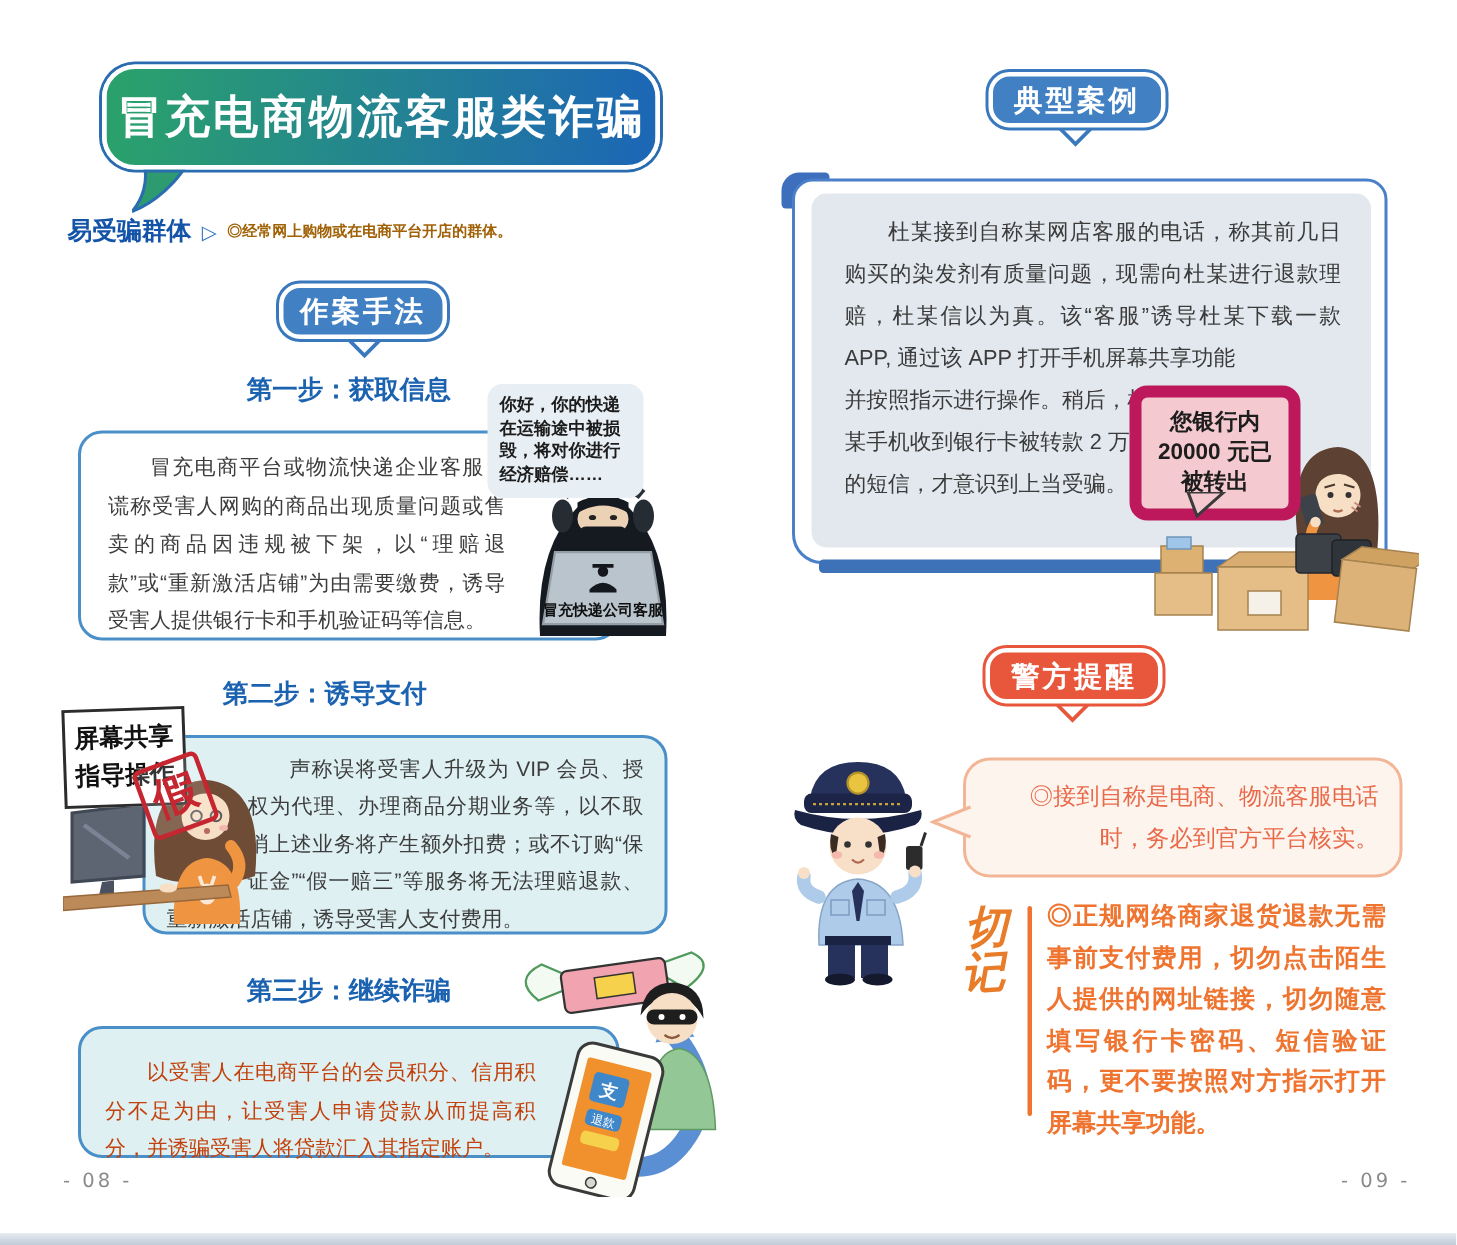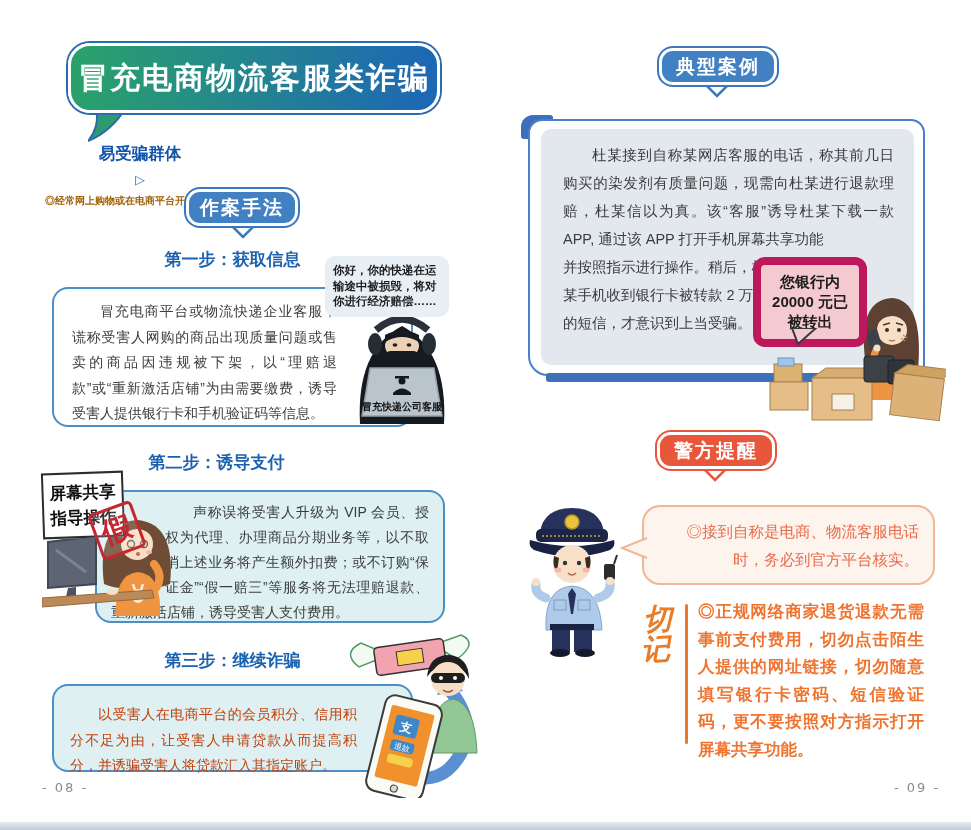--- a/index.html
+++ b/index.html
@@ -16,21 +16,21 @@
     background: linear-gradient(96deg, #2aa06d 4%, #1d68b4 96%);
     border:3px solid #fff; box-shadow:0 0 0 2px #2a6cb0; border-radius:22px;
     display:flex; align-items:center; justify-content:center;
   }
   #banner .t {
     font-family:"Liberation Serif", serif; font-weight:bold; color:#fff;
     font-size:30px; letter-spacing:2px;
   }
   #banner-tail { left:88px; top:109px; z-index:1; }
 
-  #audience-row { left:45px; top:143px; display:flex; align-items:center; gap:7px;flex-direction:column; }
+  #audience-row { left:45px; top:143px; display:flex; align-items:center; gap:7px; }
   .aud-label { font-size:16.5px; font-weight:bold; color:#1353a8; }
   .aud-marker { font-size:13px; color:#2f74c0; }
   .aud-text { font-size:10px; color:#a16207; font-family:"Liberation Serif", serif; font-weight:bold; }
 
   .btn-pill {
     display:flex; align-items:center; justify-content:center; z-index:2;
     border:3px solid #fff; border-radius:14px; color:#fff;
     font-family:Liberation Sans, sans-serif; font-weight:bold; font-size:19px; letter-spacing:2px;
   }
   .btn-blue { background:#4180c2; box-shadow:0 0 0 2px #3a78bd; }
@@ -56,21 +56,21 @@
   #box1 p { padding:10px 74px 10px 18px; font-size:14px; line-height:25.5px;
             text-indent:2em; text-align:justify; color:#3d3d3d; }
   #box2 { left:95px; top:490px; width:350px; height:133px; background:#def0f2; }
   #box2 .spacer { float:left; width:68px; height:96px; }
   #box2 p { padding:8px 14px 8px 14px; font-size:14px; line-height:25px;
             text-indent:2em; text-align:justify; color:#3d3d3d; }
   #box3 { left:52px; top:684px; width:361px; height:88px; background:#def0f2; }
   #box3 p { padding:16px 54px 8px 16px; font-size:14px; line-height:25.5px;
             text-indent:2em; text-align:justify; color:#c2410c; }
 
-  #scam-bubble { left:325px; top:256px; width:124px; background:#e7eef4; border-radius:10px;
+  #scam-bubble { left:325px; top:256px; width:104px; background:#e7eef4; border-radius:10px;
                  padding:7px 8px; font-size:11.5px; font-weight:bold; line-height:15.5px;
                  color:#1c1c1c; z-index:3; }
   #hacker-svg { left:342px; top:292px; z-index:2; }
 
   #sign { left:42px; top:472px; width:82px; height:66px; background:#fff; border:2.5px solid #2c2c2c;
           z-index:4; display:flex; flex-direction:column; align-items:center; justify-content:center;
           font-size:16.5px; font-weight:bold; line-height:25px; color:#111; transform:rotate(-2deg); }
   #stamp { left:94px; top:506px; font-size:30px; font-weight:bold; color:#c52630;
            border:3px solid #c52630; border-radius:5px; padding:1px 5px; z-index:5;
            transform:rotate(-20deg); font-family:"Liberation Serif", serif;

